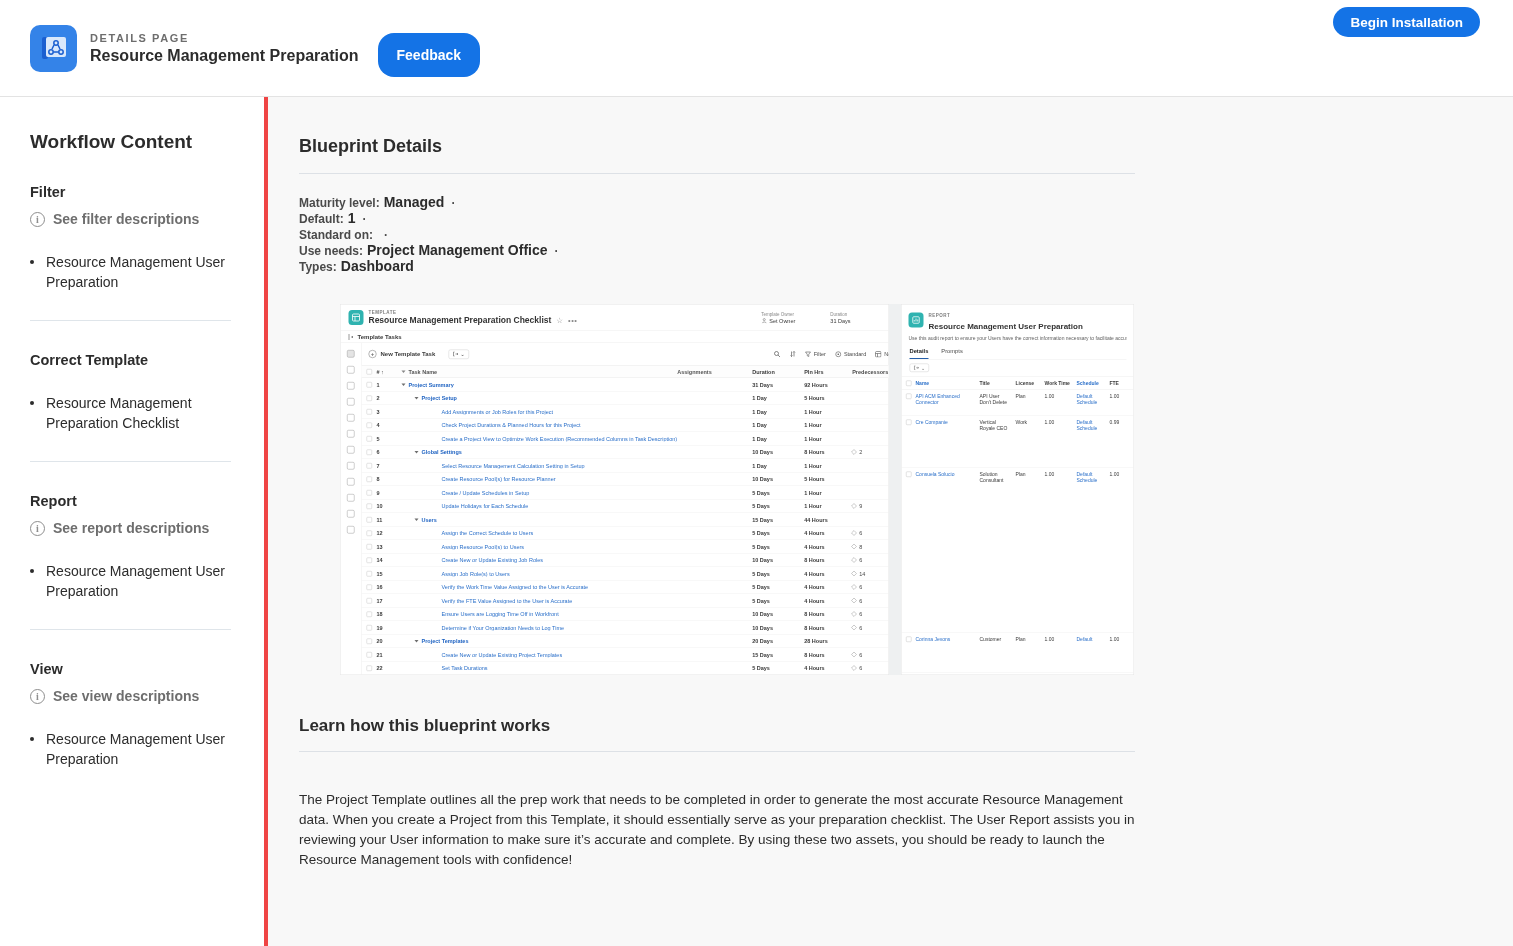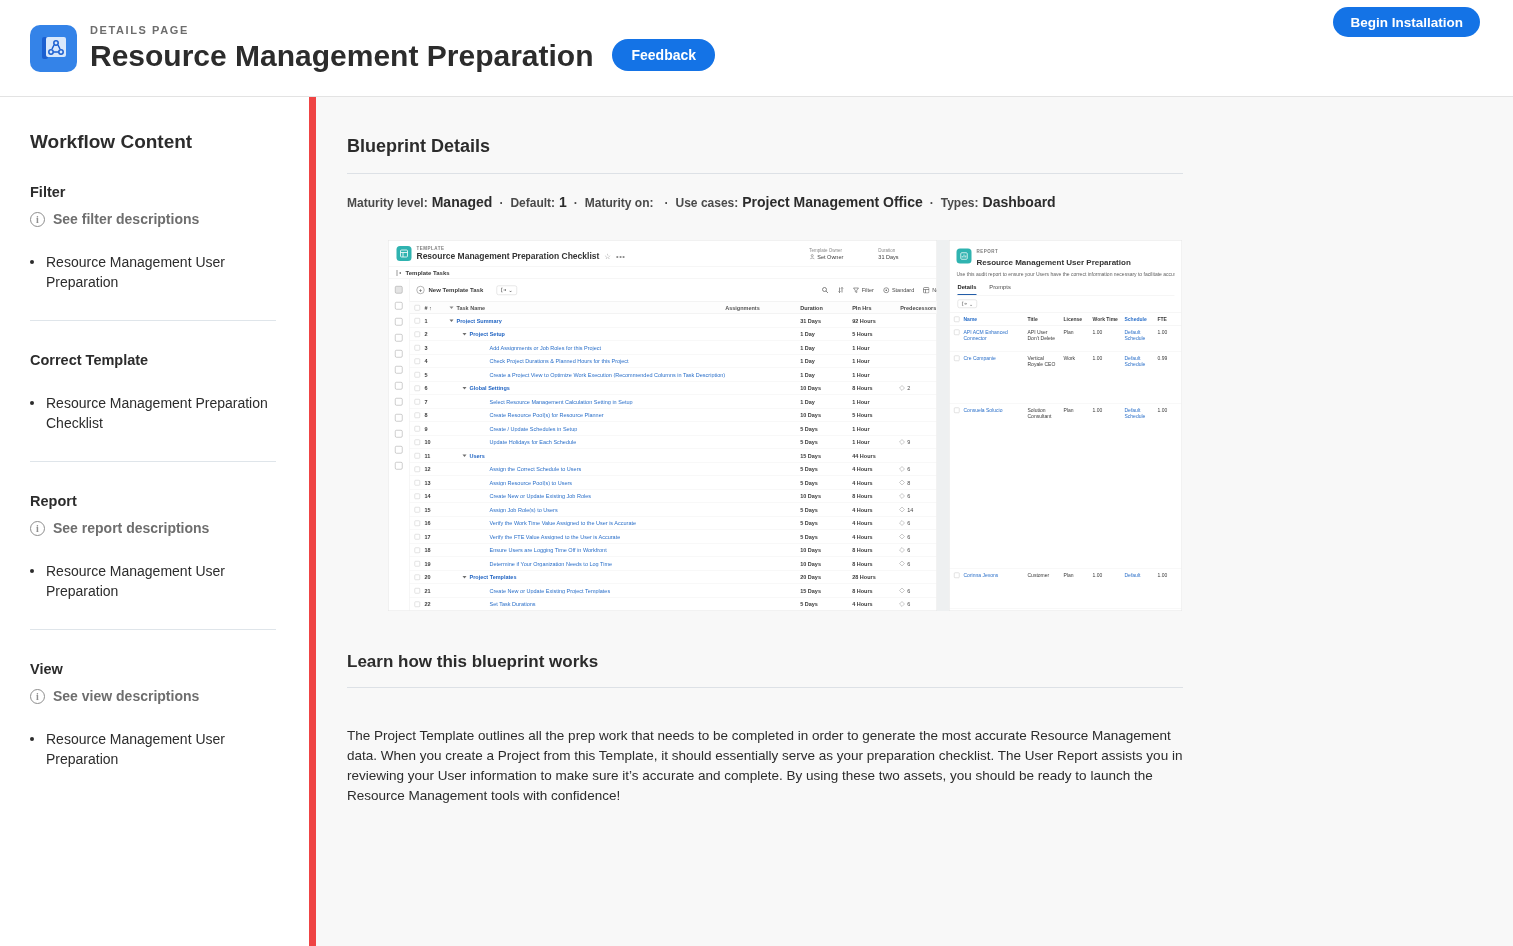--- a/index.html
+++ b/index.html
@@ -6,52 +6,52 @@
   html,body { width:1513px; height:946px; overflow:hidden; background:#fff;
     font-family:"Liberation Sans", sans-serif; color:#323232; }
 
   
   .topbar { height:97px; border-bottom:1px solid #e3e3e3; display:flex; align-items:center;
     padding-left:30px; position:relative; background:#fff; }
   .app-icon { width:47px; height:47px; border-radius:10px; background:#3483e8; flex:0 0 auto;
     display:flex; align-items:center; justify-content:center; }
   .titleblock { margin-left:13px; }
   .kicker { font-size:11px; font-weight:700; letter-spacing:1.6px; color:#6d6d6d; }
-  .page-title { font-size:30px; font-weight:700; color:#2c2c2c; margin-top:3px; }
+  .page-title { font-size:16px; font-weight:700; color:#2c2c2c; margin-top:3px; }
   .btn { border:none; cursor:pointer; color:#fff; font-weight:700;
     font-family:"Liberation Sans",sans-serif;margin-left:22px; }
-  .feedback-btn { margin-left:19px; margin-top:14px; height:32px; padding:0 19px;
+  .feedback-btn { margin-left:19px; margin-top:14px; height:44px; padding:0 19px;
     border-radius:16px; background:#1473E6; font-size:14px; }
   .install-btn { position:absolute; top:7px; right:33px; height:30px; padding:0 17px;
     border-radius:15px; background:#1473E6; font-size:13.5px; }
 
   
   .layout { display:flex; height:849px; }
-  .sidebar { width:316px; flex:0 0 auto; background:#fff; border-right:7px solid #ef4444;
+  .sidebar { width:268px; flex:0 0 auto; background:#fff; border-right:4px solid #ef4444;
     padding:34px 33px 0 30px; }
   .main { flex:1; background:#f8f8f8; padding:39px 0 12px 31px; }
   .content { width:836px; }
 
   
   .sb-title { font-size:19px; font-weight:700; color:#2c2c2c; }
   .sb-heading { font-size:14.5px; font-weight:700; color:#2c2c2c; margin-top:31px; }
   .sb-link { display:flex; align-items:center; gap:8px; margin-top:11px; color:#6e6e6e;
     font-size:14px; font-weight:700; cursor:pointer; }
   .info-ico { width:15px; height:15px; border:1.4px solid #8e8e8e; border-radius:50%;
     font-size:10px; font-weight:700; color:#8e8e8e; display:inline-flex; align-items:center;
     justify-content:center; font-family:"Liberation Serif",serif; flex:0 0 auto; }
   .sb-item { display:flex; gap:12px; margin-top:25px; font-size:14px; color:#2c2c2c;
     line-height:20px; padding-right:4px; }
   .sb-item .dot { width:4px; height:4px; border-radius:50%; background:#2c2c2c; margin-top:8px; flex:0 0 auto; }
   .sb-hr { border:none; border-top:1px solid #dfe5ea; margin-top:28px; }
 
   
   .section-title { font-size:18px; font-weight:700; color:#2c2c2c; }
   .rule { border:none; border-top:1px solid #dde1e6; margin-top:16px; }
-  .meta { margin-top:20px; font-size:12px; color:#4a4a4a; display:flex; align-items:baseline; flex-wrap:wrap; }
+  .meta { margin-top:20px; font-size:12px; color:#4a4a4a; display:flex; align-items:baseline; flex-wrap:wrap;flex-direction:column; }
   .meta-pair { font-weight:700; }
   .meta-pair .mv { font-size:14px; color:#2c2c2c; margin-left:4px; }
   .meta-pair::after { content:"·"; margin:0 7px; color:#4a4a4a; font-weight:700; }
   span.meta-pair:last-of-type::after { display:none; }
 
   
   .preview { margin-left:41px; margin-top:30px; width:794px; height:371px; overflow:hidden; }
   .preview-inner { width:1588px; height:742px; transform:scale(0.5); transform-origin:0 0;
     display:flex; background:#eef0f1; }
   .tpanel { width:1098px; flex:0 0 auto; background:#fff; border:1px solid #e4e4e4; overflow:hidden; }
@@ -214,23 +214,23 @@
     <div class="content">
       <h2 class="section-title">Blueprint Details</h2>
       <hr class="rule">
 
       <div class="meta">
 
           <span class="meta-pair"><span>Maturity level:</span><span class="mv">Managed</span></span>
 
           <span class="meta-pair"><span>Default:</span><span class="mv">1</span></span>
 
-          <span class="meta-pair"><span>Maturity on:</span><span class="mv"></span></span>
-
-          <span class="meta-pair"><span>Use cases:</span><span class="mv">Project Management Office</span></span>
+          <span class="meta-pair"><span>Standard on:</span><span class="mv"></span></span>
+
+          <span class="meta-pair"><span>Use needs:</span><span class="mv">Project Management Office</span></span>
 
           <span class="meta-pair"><span>Types:</span><span class="mv">Dashboard</span></span>
 
       </div>
 
       <div class="preview">
         <div class="preview-inner">
 
           <section class="tpanel">
             <div class="tp-header">

